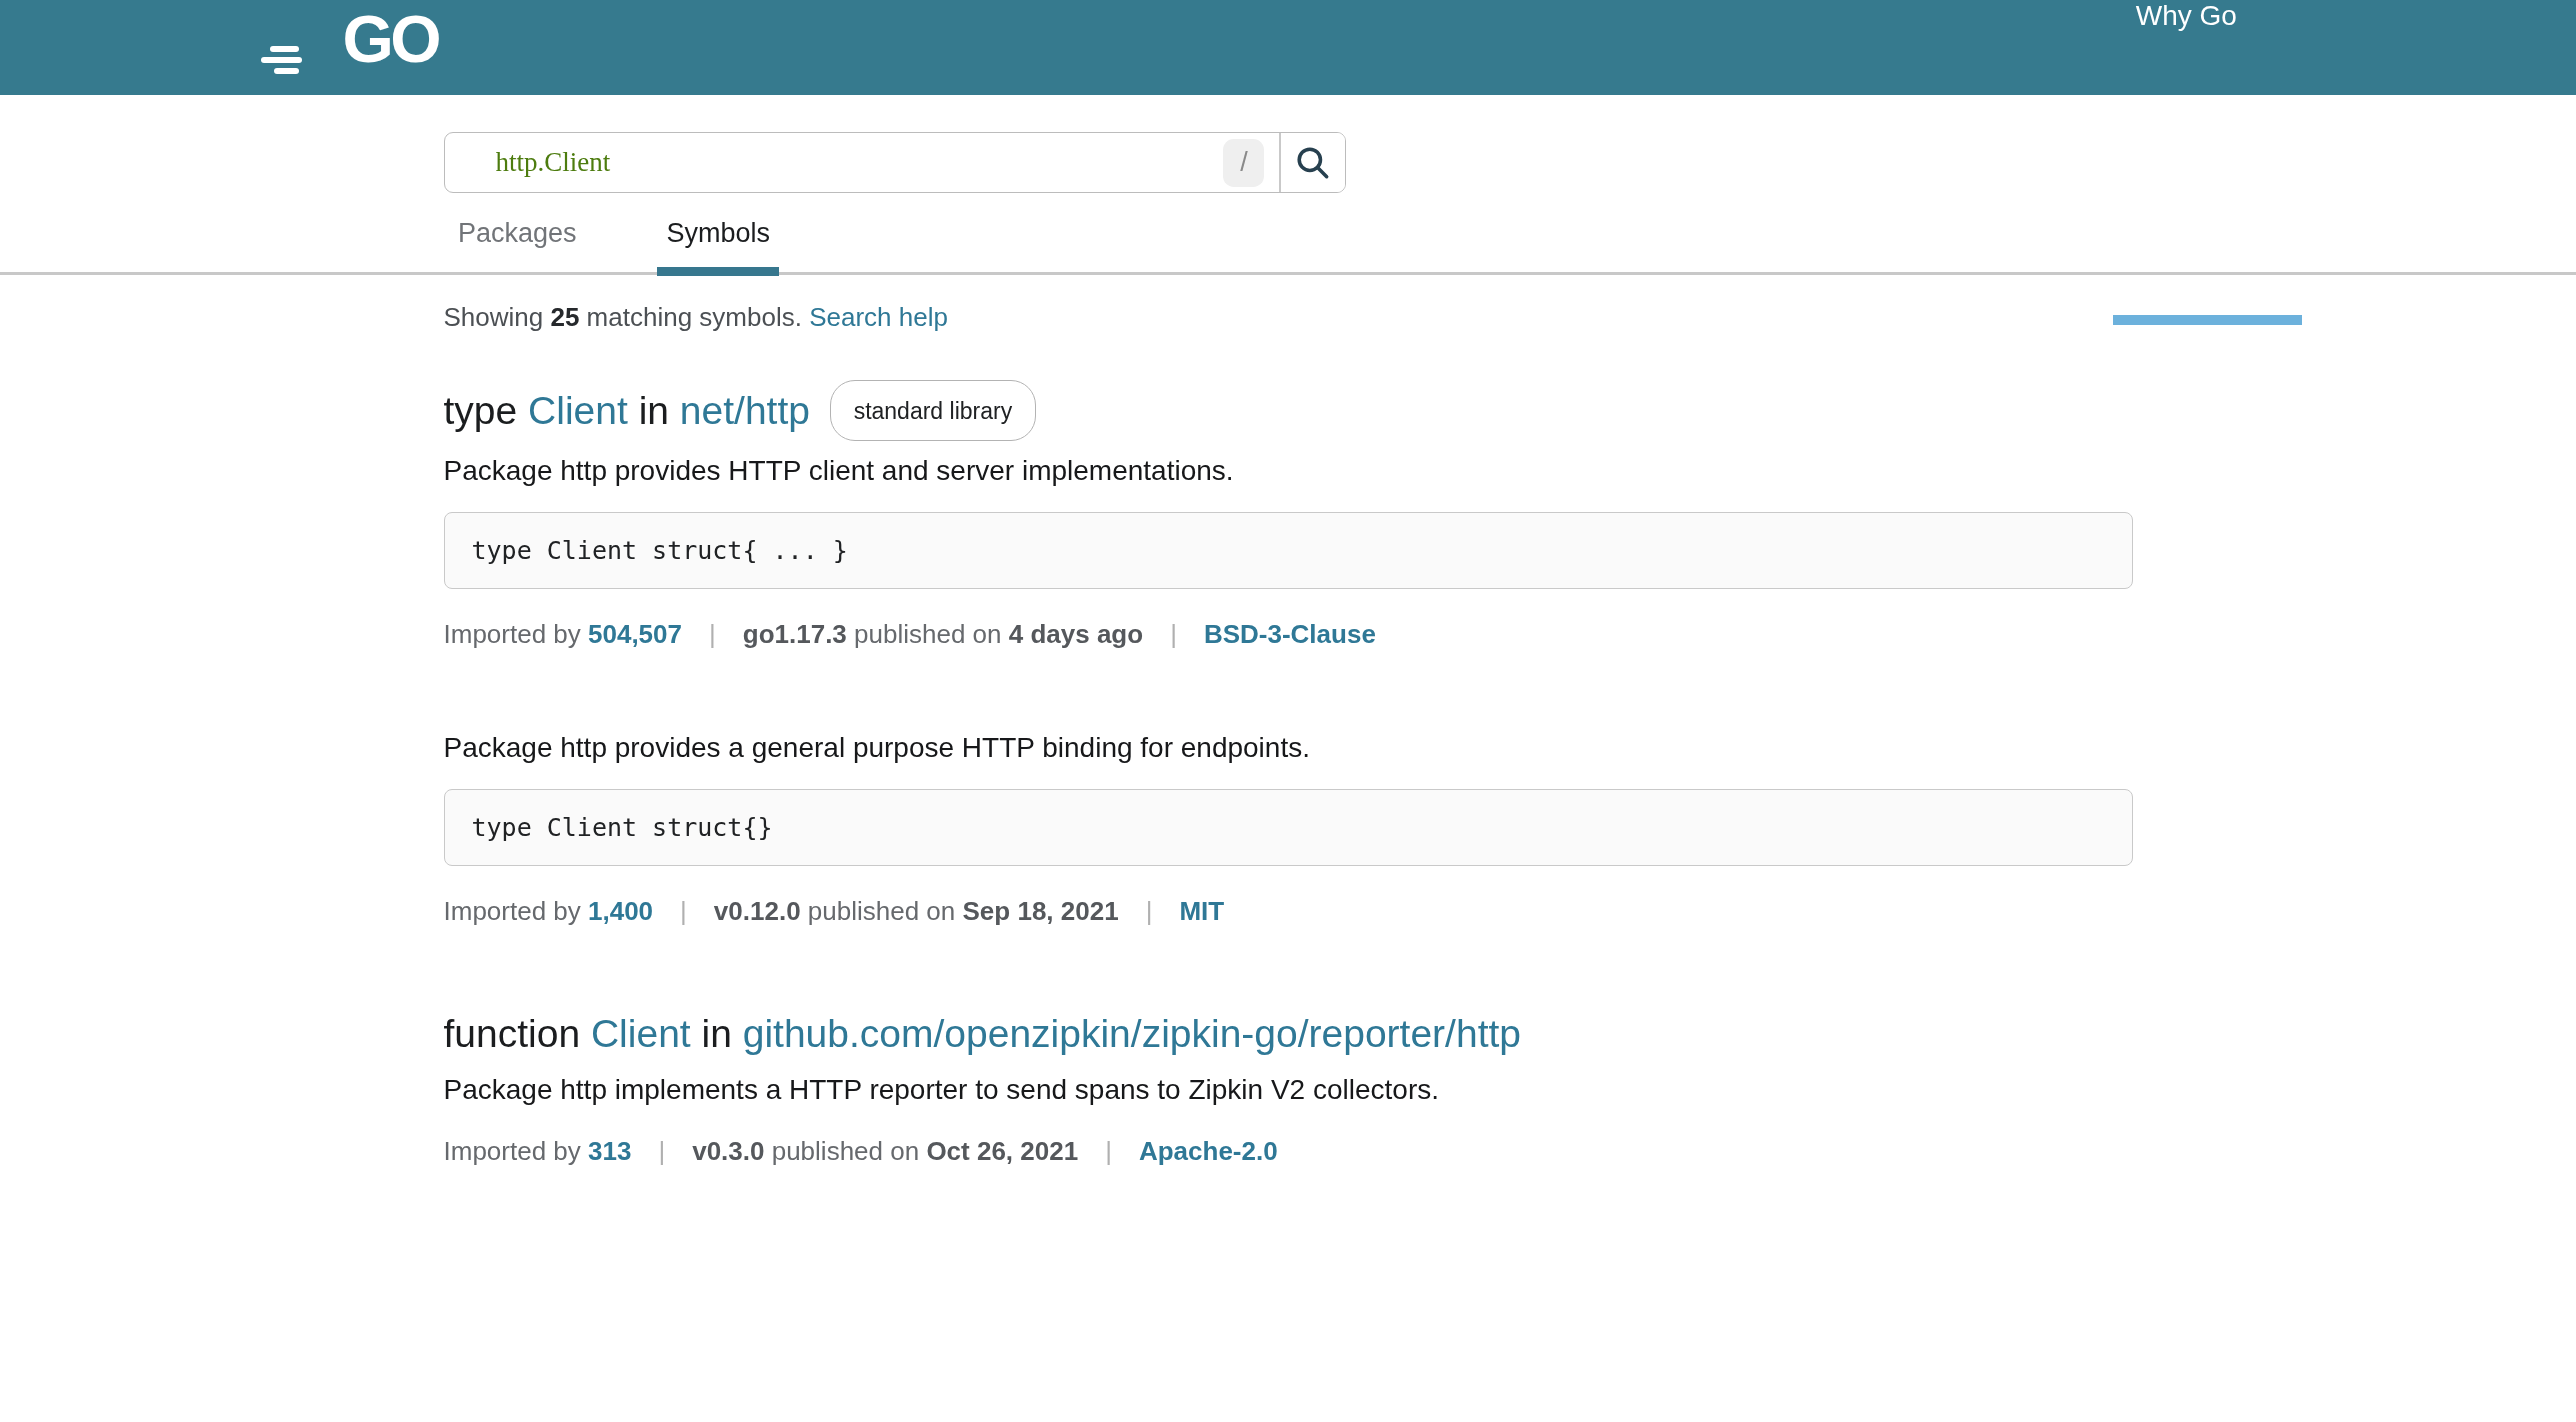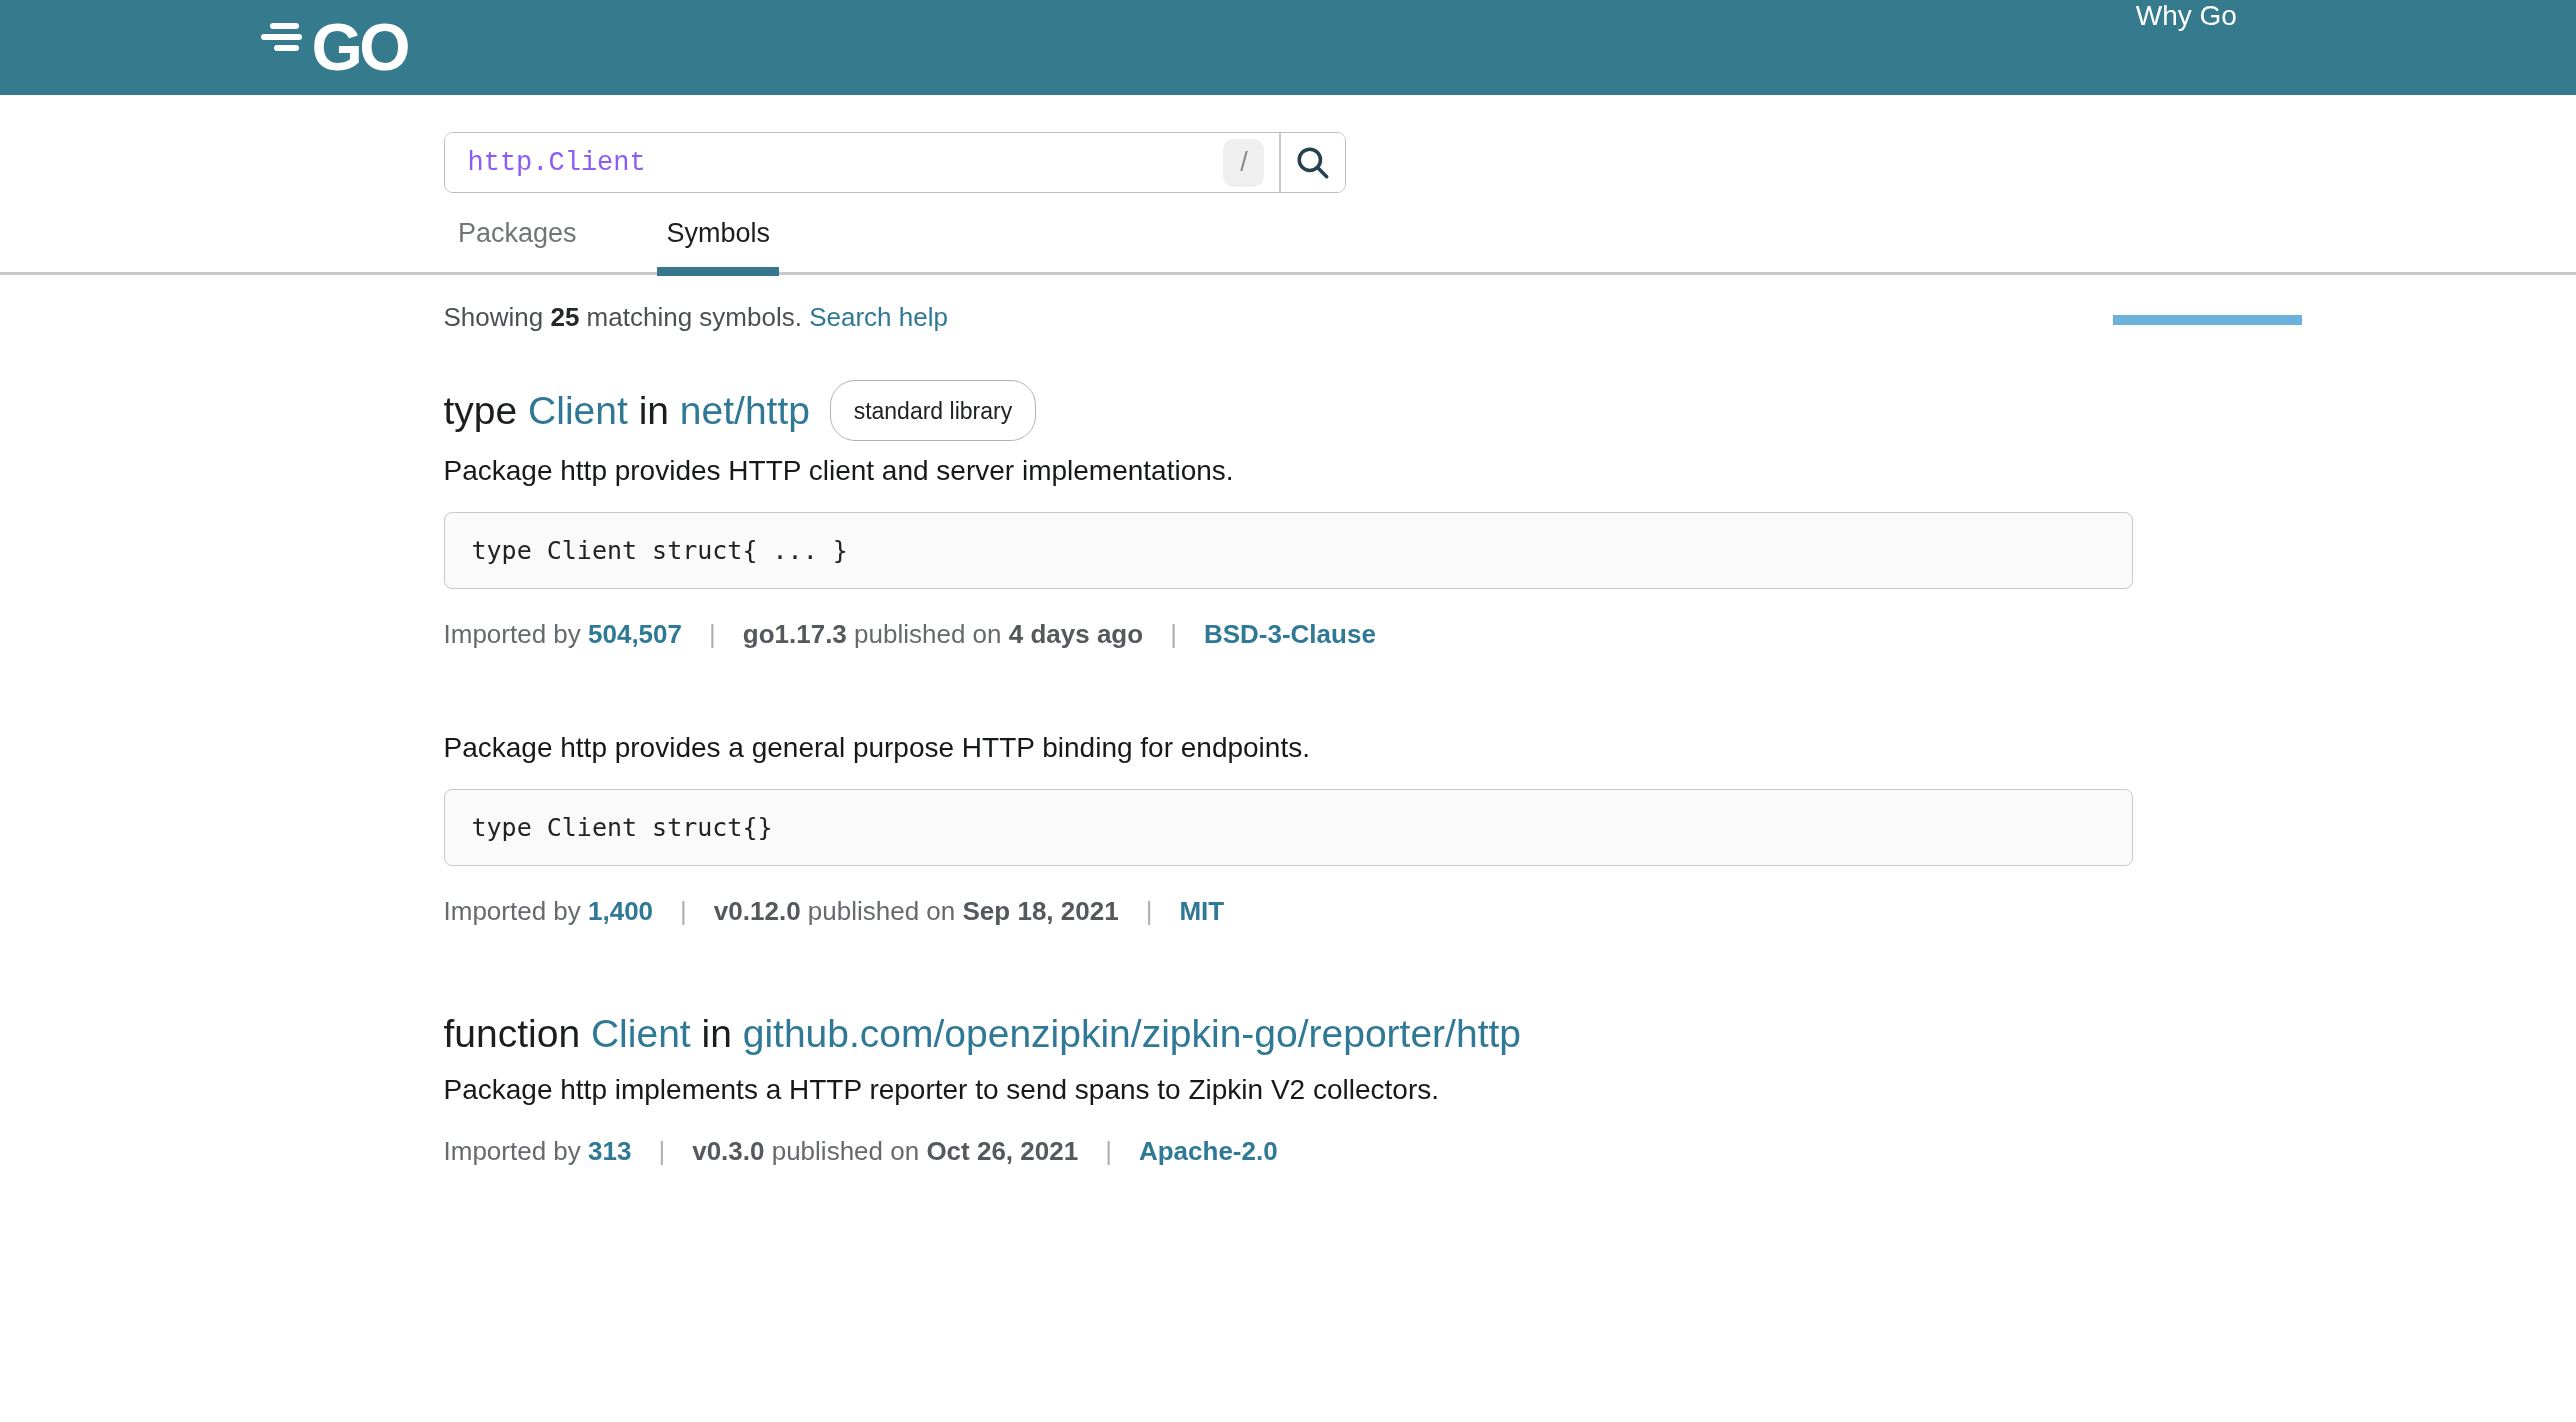--- a/index.html
+++ b/index.html
@@ -2,21 +2,21 @@
 <html style="font-size:14.3px"><head>
 <meta charset="utf-8">
 <style>
   * { margin:0; padding:0; box-sizing:border-box; }
   html,body { width:2576px; height:1422px; overflow:hidden; background:#ffffff;
               font-family:"Liberation Sans", sans-serif; color:#202224;
               -webkit-font-smoothing:antialiased; }
 
   
   .site-header { position:relative; height:95px; background:#367A8E; }
-  .logo { position:absolute; left:261px; top:0; height:87px; display:flex; align-items:flex-start; cursor:pointer; }
+  .logo { position:absolute; left:261px; top:0; height:87px; display:flex; align-items:flex-end; cursor:pointer;gap:31px; }
   .speed-lines { position:relative; width:47px; height:64px; }
   .speed-lines i { position:absolute; display:block; height:6.3px; background:#ffffff; border-radius:3.6px; }
   .speed-lines i:nth-child(1){ left:9px; top:23px; width:29px; }
   .speed-lines i:nth-child(2){ left:0;    top:34px; width:41px; }
   .speed-lines i:nth-child(3){ left:12.5px; top:45px; width:25px; }
   .logo-text { color:#fff; font-size:66px; font-weight:800; letter-spacing:-3.6px; line-height:95px; margin-left:3.6px; }
 
   .main-nav { position:absolute; top:0; right:297px; height:95px; display:flex; gap:64px;flex-direction:column; }
   .nav-item { position:relative; height:95px; display:flex; align-items:center;
               color:#ffffff; font-size:28px; cursor:pointer; white-space:nowrap; }
@@ -25,21 +25,21 @@
                             height:10.7px; background:#6CB1DC; }
 
   
   .content { width:1689px; margin:0 auto; }
 
   
   .search-row { padding-top:37px; }
   .search-box { display:flex; align-items:center; width:902px; height:61px;
                 border:1.8px solid #BCBCBC; border-radius:9px; background:#fff; overflow:hidden; }
   .search-input { flex:1; height:100%; border:none; outline:none; padding:0 18px 0 23px;
-                  font-size:27px; color:#8b5cf6; font-family:Liberation Mono, monospace; }
+                  font-size:27px; color:#4d7c0f; font-family:Liberation Serif, serif;margin-left:28px; }
   .shortcut-hint { width:41px; height:48px; margin-right:14.3px; border-radius:10.7px; background:#EFEFEF;
                    color:#8a8a8a; font-size:27px; display:flex; align-items:center; justify-content:center; flex:none; }
   .search-divider { width:1.8px; height:61px; background:#C9C9C9; flex:none; }
   .search-button { width:64px; height:100%; background:#fff; border:none; cursor:pointer;
                    display:flex; align-items:center; justify-content:center; flex:none; }
 
   
   .tabs-strip { width:100%; border-bottom:3.6px solid #C8C8C8; margin-top:25px; }
   .tabs { display:flex; gap:72px; padding-left:5.4px; }
   .tab { position:relative; font-size:27px; color:#717478; padding:0 9px 23px 9px; cursor:pointer; }

